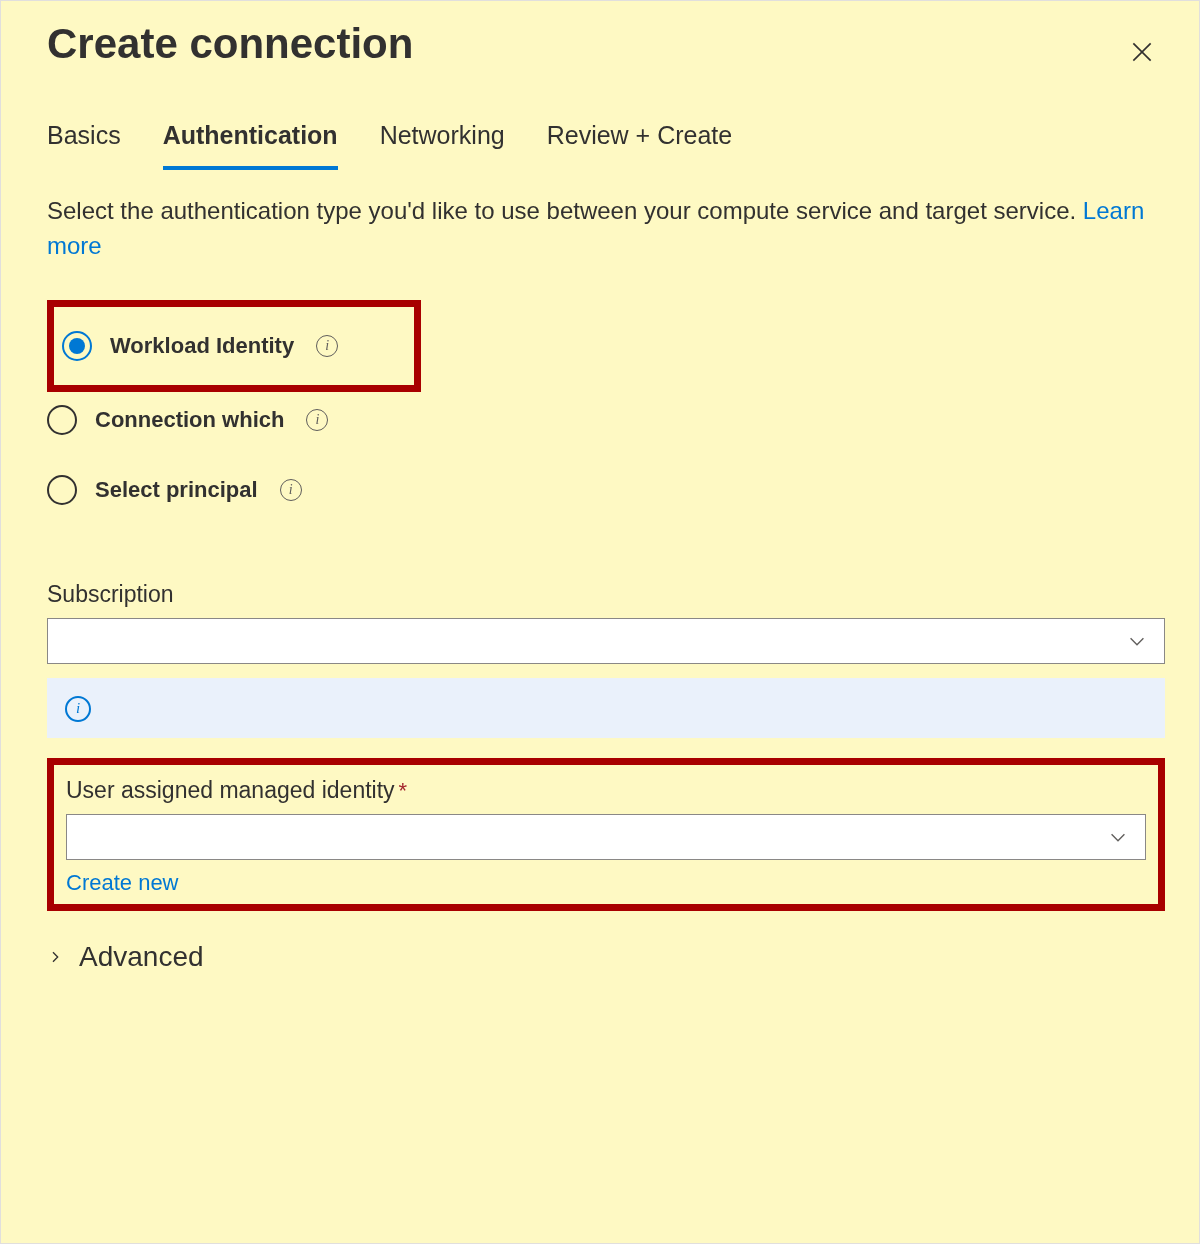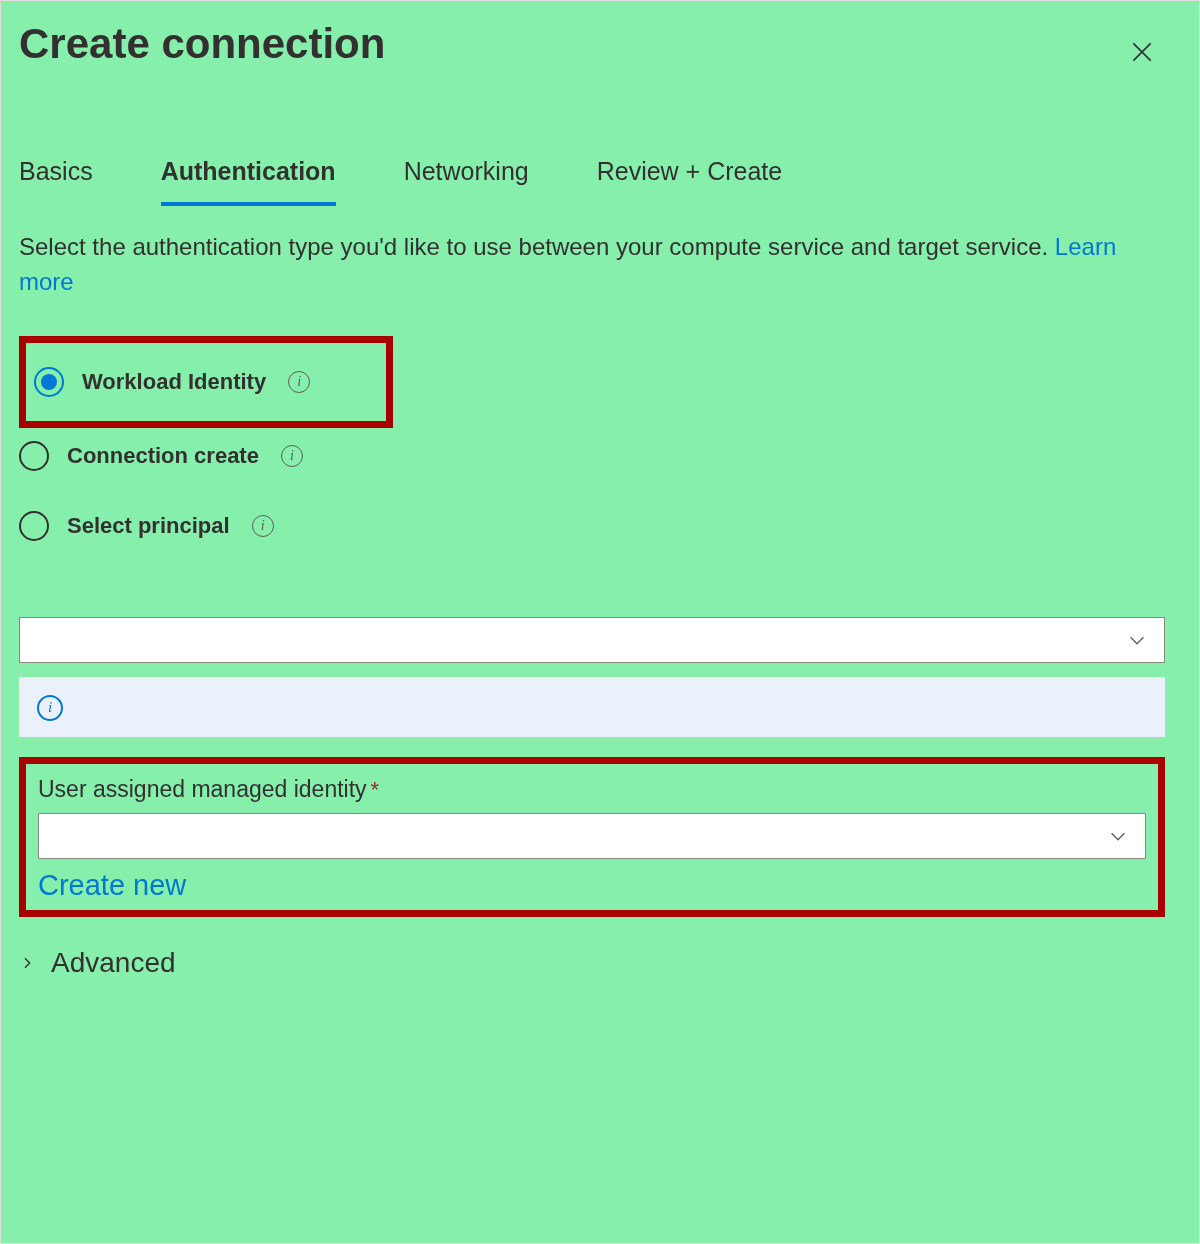--- a/index.html
+++ b/index.html
@@ -6,25 +6,25 @@
     --text:#323130;
     --muted:#605e5c;
     --blue:#0078d4;
     --border:#8a8886;
     --border-light:#c8c6c4;
     --bg:#ffffff;
     --highlight:#a80000;
     --info-bg:#eaf1fb;
   }
   html,body{margin:0;padding:0;background:var(--bg);font-family:"Segoe UI","Segoe",Arial,sans-serif;color:var(--text);}
-  .panel{width:1200px;height:1244px;box-sizing:border-box;padding:20px 34px 0 18px;background:#86efac;border:1px solid #e1dfdd;}
+  .panel{width:1200px;height:1244px;box-sizing:border-box;padding:20px 34px 0 46px;background:#fef9c3;border:1px solid #e1dfdd;}
   .panel-header{display:flex;align-items:flex-start;justify-content:space-between;}
   h1{margin:0;font-size:42px;font-weight:600;line-height:1.1;}
   .close-btn{background:none;border:none;padding:10px;margin-top:8px;cursor:pointer;display:flex;align-items:center;justify-content:center;}
-  .tabbar{display:flex;gap:68px;margin-top:82px;border-bottom:none;font-size:25px;align-items:center;}
+  .tabbar{display:flex;gap:42px;margin-top:46px;border-bottom:none;font-size:25px;align-items:center;}
   .tab{padding-bottom:16px;cursor:pointer;border-bottom:4px solid transparent;color:var(--text);}
   .tab.active{font-weight:600;border-bottom-color:var(--blue);}
   .helptext{font-size:24px;line-height:1.45;color:var(--text);}
   .helptext a{color:var(--blue);text-decoration:none;}
   .radio-group{margin-top:36px;}
   .radio-row{display:flex;align-items:center;gap:14px;padding:20px 0;}
   .radio-label{font-size:22px;font-weight:600;margin-left:4px;}
   .radio-outer{width:30px;height:30px;border:2px solid var(--text);border-radius:50%;display:flex;align-items:center;justify-content:center;box-sizing:border-box;flex-shrink:0;}
   .radio-outer.selected{border-color:var(--blue);}
   .radio-inner{width:16px;height:16px;background:var(--blue);border-radius:50%;}
@@ -32,21 +32,21 @@
   .highlight-box-1{border:7px solid var(--highlight);padding:4px 76px 4px 8px;width:fit-content;margin-bottom:-7px;}
   .highlight-box-2{border:7px solid var(--highlight);padding:12px 12px 8px 12px;margin-top:20px;}
   .field-block{margin-top:56px;}
   .field-label{font-size:23px;color:var(--text);display:block;margin-bottom:10px;}
   .req{color:#a4262c;font-size:22px;margin-left:4px;}
   .dropdown{border:1px solid var(--border);background:#fff;height:46px;display:flex;align-items:center;justify-content:flex-end;padding:0 16px;box-sizing:border-box;cursor:pointer;}
   .chevron-svg{display:block;}
   .info-panel{background:var(--info-bg);margin-top:14px;padding:14px 18px 16px 18px;display:flex;gap:14px;font-size:22px;line-height:1.45;color:var(--text);}
   .info-panel a{color:var(--blue);text-decoration:none;}
   .info-icon-large{width:22px;height:22px;border:2px solid var(--blue);border-radius:50%;display:flex;align-items:center;justify-content:center;font-family:Georgia,serif;font-style:italic;font-size:15px;color:var(--blue);flex-shrink:0;margin-top:4px;}
-  .create-new{color:var(--blue);font-size:29px;text-decoration:none;display:inline-block;margin-top:10px;cursor:pointer;}
+  .create-new{color:var(--blue);font-size:22px;text-decoration:none;display:inline-block;margin-top:10px;cursor:pointer;}
   .adv-row{display:flex;align-items:center;gap:16px;font-size:28px;margin-top:30px;cursor:pointer;}
 </style>
 </head>
 <body>
 
 <div class="panel">
 
   <div class="panel-header">
     <h1>Create connection</h1>
     <button class="close-btn">
@@ -76,32 +76,33 @@
         <span class="radio-outer selected">
             <span class="radio-inner"></span>
           </span>
         <span class="radio-label">Workload Identity</span>
         <span class="info-circle">i</span>
       </div>
     </div>
 
     <div class="radio-row">
       <span class="radio-outer"></span>
-      <span class="radio-label">Connection create</span>
+      <span class="radio-label">Connection which</span>
       <span class="info-circle">i</span>
     </div>
 
     <div class="radio-row">
       <span class="radio-outer"></span>
       <span class="radio-label">Select principal</span>
       <span class="info-circle">i</span>
     </div>
   </div>
 
   <div class="field-block">
+    <label class="field-label">Subscription</label>
     <div class="dropdown">
       <span></span>
       <svg class="chevron-svg" width="22" height="22" viewBox="0 0 24 24" fill="none" stroke="#605e5c" stroke-width="1.5">
           <polyline points="5 9 12 16 19 9"></polyline>
         </svg>
     </div>
     <div class="info-panel">
       <span class="info-icon-large">i</span>
     </div>
   </div>

